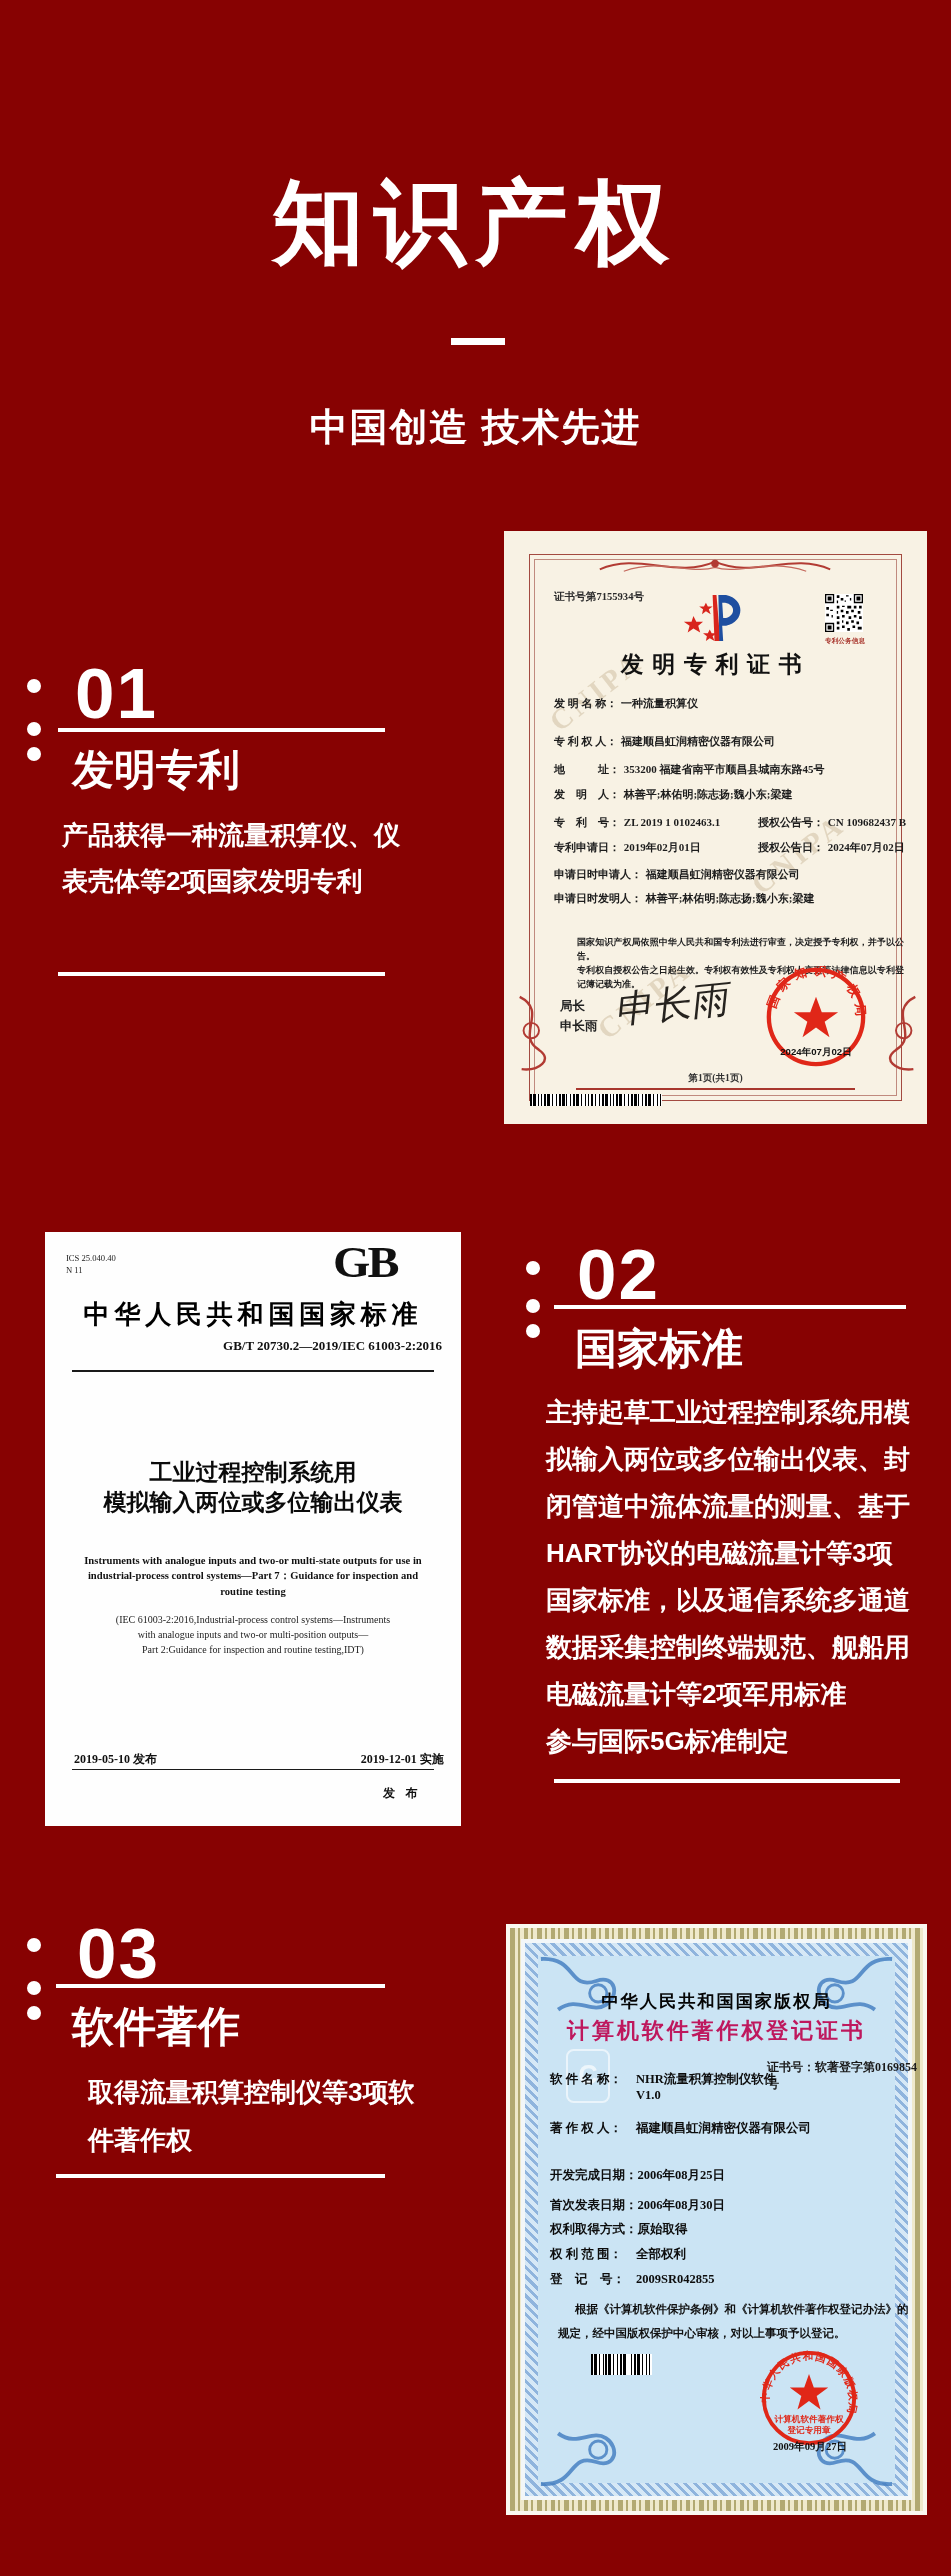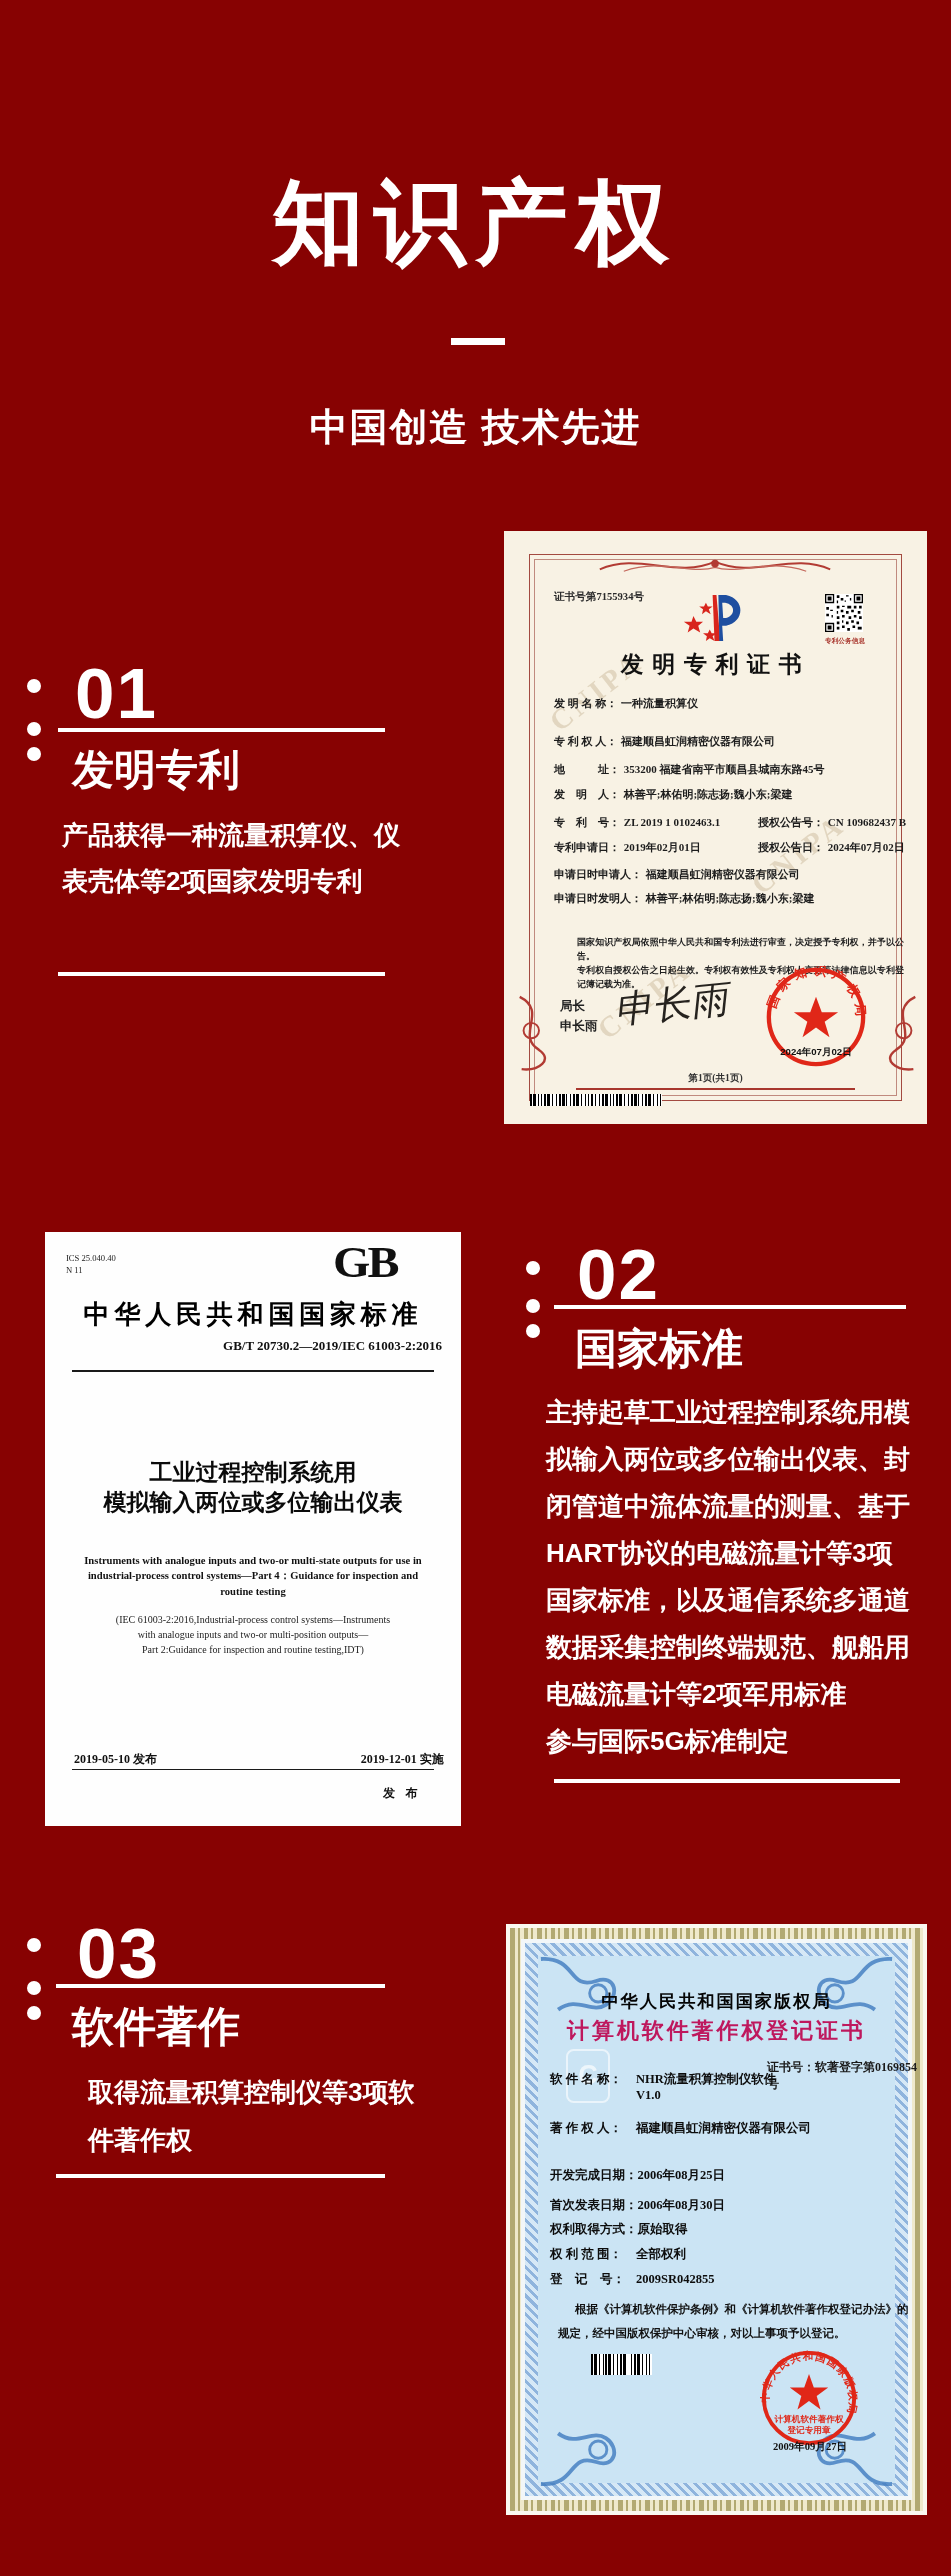--- a/index.html
+++ b/index.html
@@ -205,21 +205,21 @@
     <div class="g-logo">GB</div>
     <div class="g-title">中华人民共和国国家标准</div>
     <div class="g-stdno">GB/T 20730.2—2019/IEC 61003-2:2016</div>
     <div class="g-hr"></div>
     <div class="g-subject">
       <div>工业过程控制系统用</div>
       <div>模拟输入两位或多位输出仪表</div>
     </div>
     <div class="g-english">
       <div>Instruments with analogue inputs and two-or multi-state outputs for use in</div>
-      <div>industrial-process control systems—Part 4：Guidance for inspection and</div>
+      <div>industrial-process control systems—Part 7：Guidance for inspection and</div>
       <div>routine testing</div>
     </div>
     <div class="g-iec">
       <div>(IEC 61003-2:2016,Industrial-process control systems—Instruments</div>
       <div>with analogue inputs and two-or multi-position outputs—</div>
       <div>Part 2:Guidance for inspection and routine testing,IDT)</div>
     </div>
     <div class="g-dates">
       <span>2019-05-10 发布</span>
       <span class="right">2019-12-01 实施</span>

